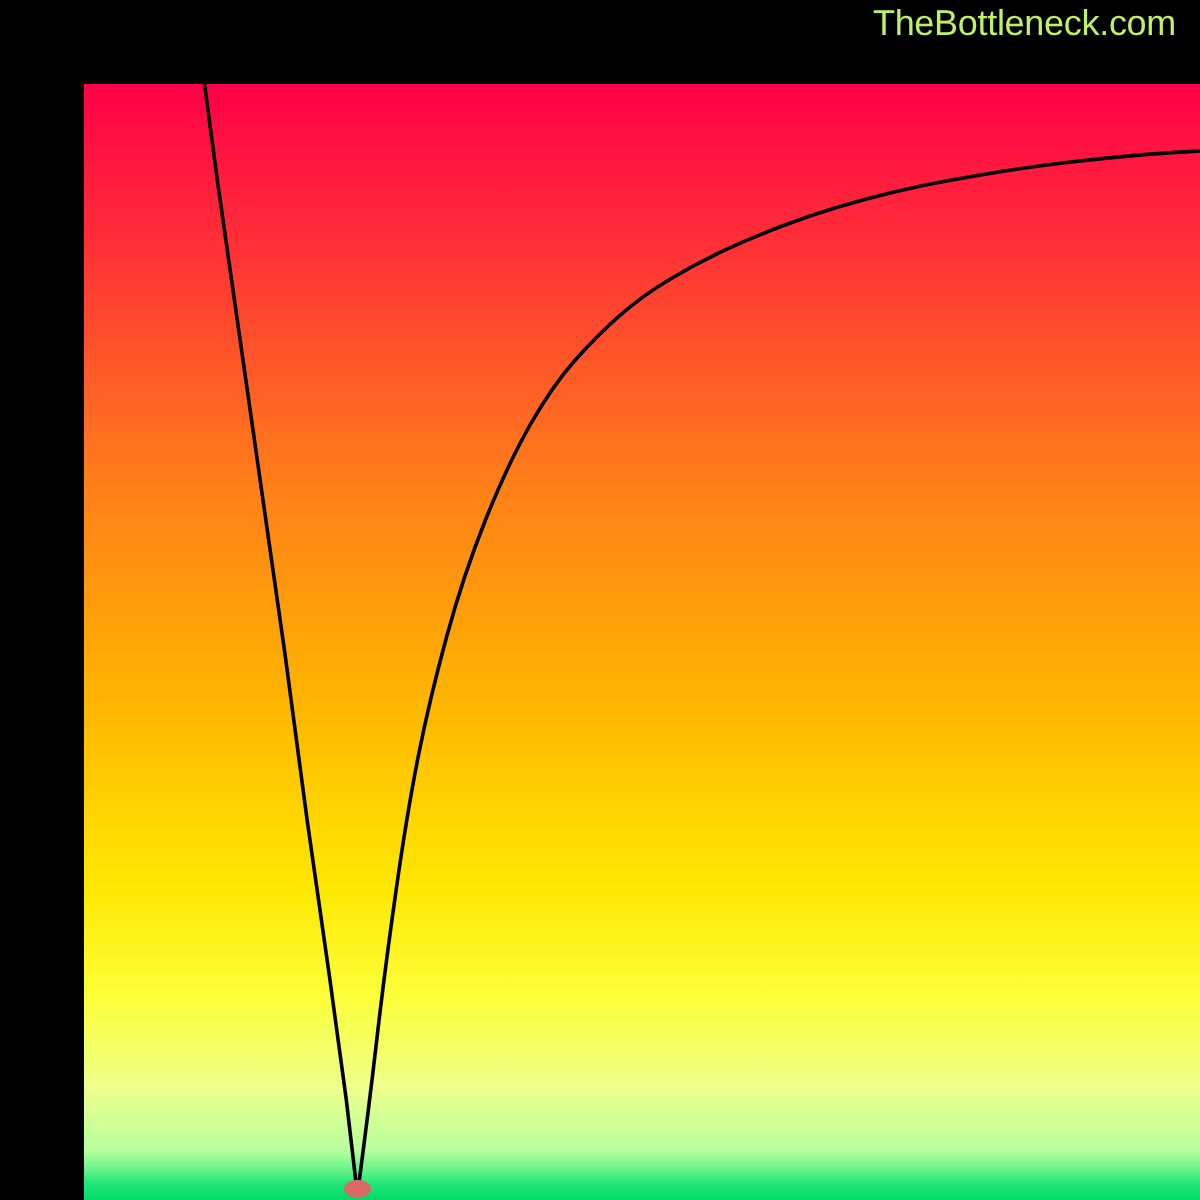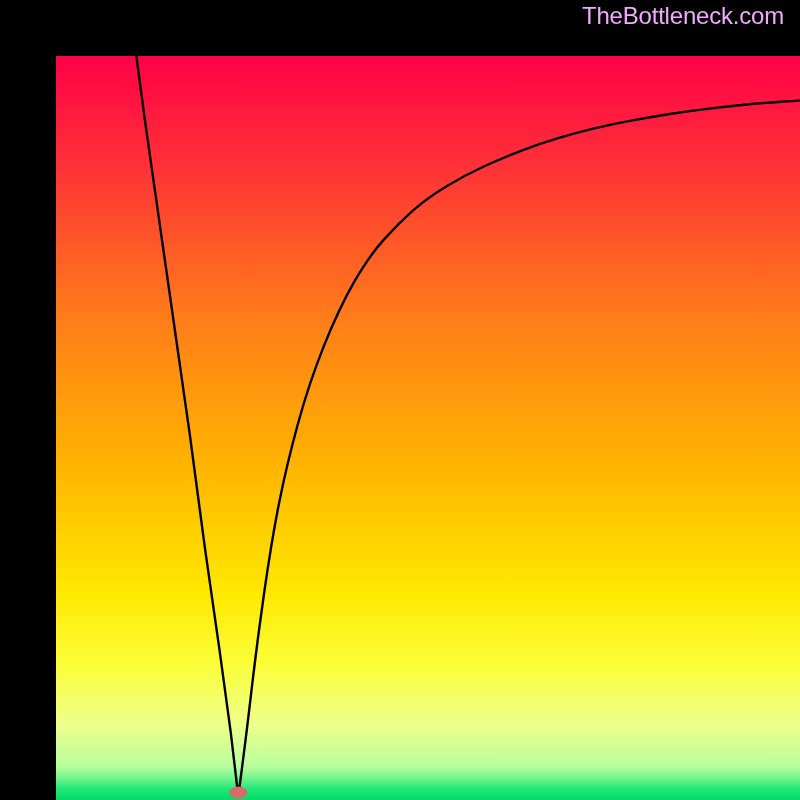--- a/index.html
+++ b/index.html
@@ -26,21 +26,21 @@
     top: 28px;
     left: 28px;
     width: 744px;
     height: 744px;
     overflow: hidden;
   }
   .watermark {
     position: absolute;
     top: 2px;
     right: 16px;
-    color: #f0abfc;
+    color: #bef264;
     font-size: 24px;
     font-weight: 500;
     z-index: 10;
     letter-spacing: -0.2px;
   }
   svg {
     display: block;
   }
 </style>
 </head>

